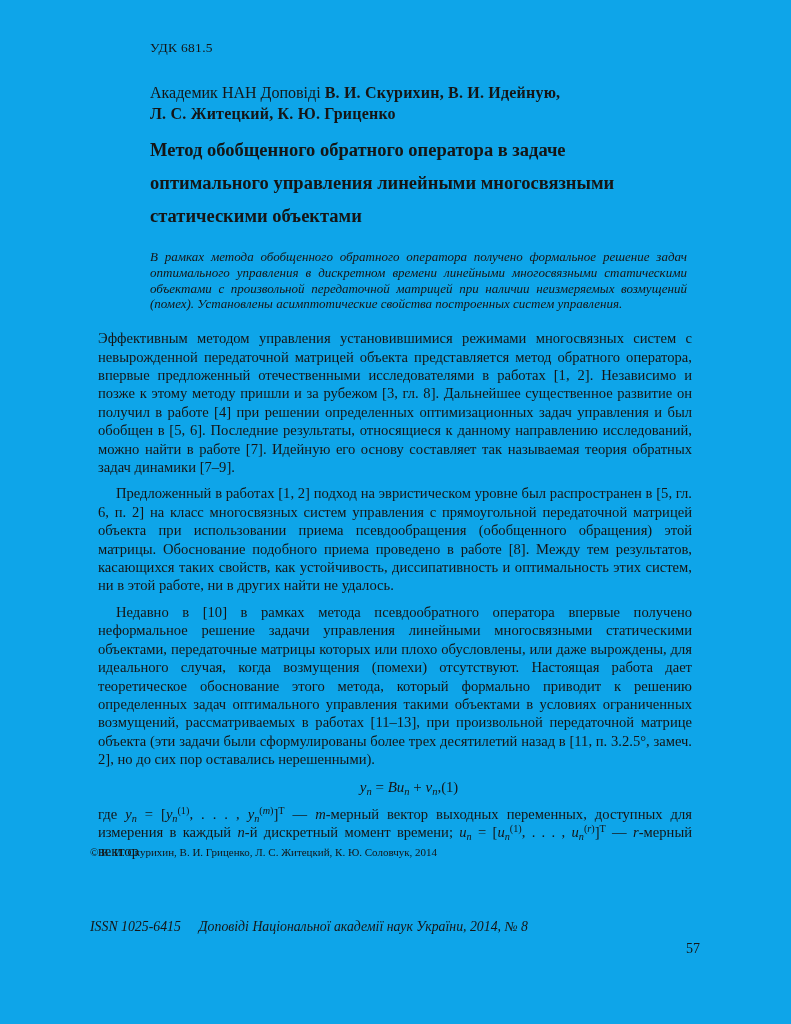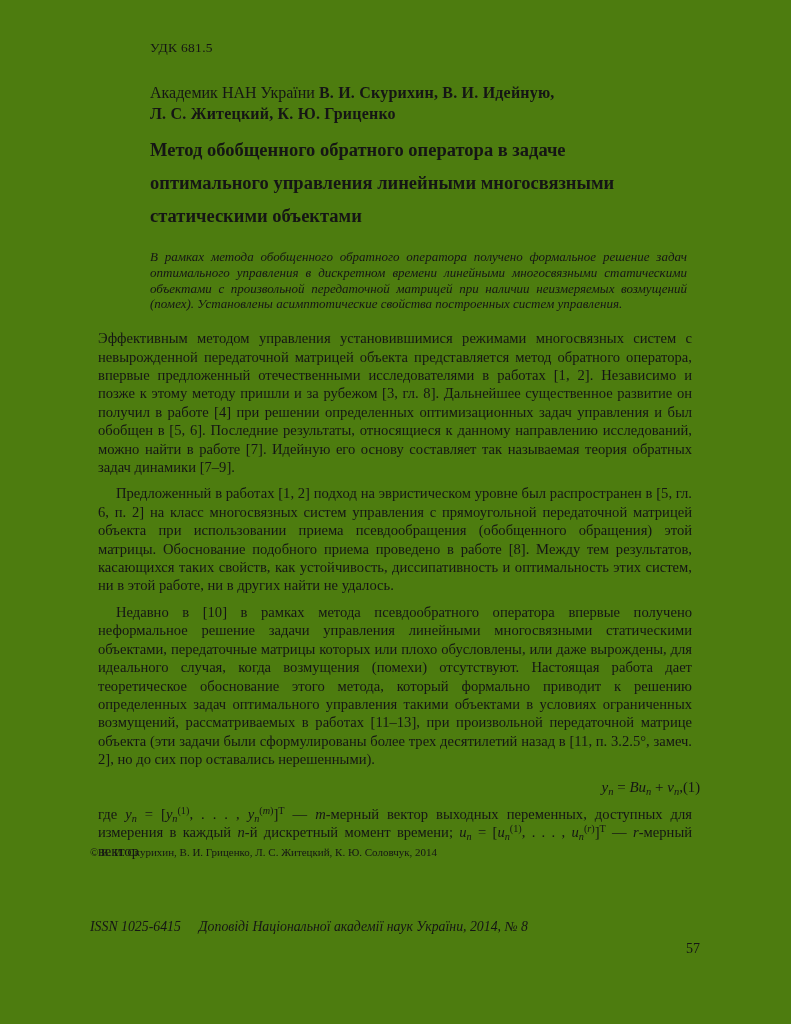--- a/index.html
+++ b/index.html
@@ -5,21 +5,21 @@
   html, body {
     margin: 0;
     padding: 0;
     background: #ffffff;
   }
   .page {
     position: relative;
     width: 791px;
     height: 1024px;
     margin: 0 auto;
-    background: #4d7c0f;
+    background: #0ea5e9;
     font-family: "Liberation Serif", "DejaVu Serif", serif;
     color: #151515;
     box-sizing: border-box;
     padding: 40px 91px 0 90px;
     overflow: hidden;
   }
   
   .header-block {
     margin-left: 60px;
     width: 550px;
@@ -58,21 +58,21 @@
     text-align: justify;
     hyphens: auto;
   }
   .body-text p {
     margin: 8px;
     text-indent: 18px;
   }
   .body-text p.noindent { text-indent: 0; }
   .equation-row {
     display: flex;
-    justify-content: flex-end;
+    justify-content: center;
     align-items: baseline;
     padding-left: 28px;
     margin: 9px 0 9px 0;
     font-family: Liberation Serif, serif;
   }
   .equation-row .formula { font-size: 15px; }
   sub, sup {
     font-size: 70%;
     line-height: 0;
   }
@@ -103,21 +103,21 @@
 </style>
 </head>
 <body>
 
 <div class="page">
 
   <div class="header-block">
     <div class="udk">УДК 681.5</div>
 
     <div class="authors">
-      <div><span>Академик НАН України </span><b>В. И. Скурихин, В. И. Идейную,</b></div>
+      <div><span>Академик НАН Доповiдi </span><b>В. И. Скурихин, В. И. Идейную,</b></div>
       <div><b>Л. С. Житецкий, К. Ю. Гриценко</b></div>
     </div>
 
     <h1 class="title">Метод обобщенного обратного оператора в задаче
 оптимального управления линейными многосвязными
 статическими объектами</h1>
 
     <div class="abstract">В рамках метода обобщенного обратного оператора получено формальное решение задач оптимального управления в дискретном времени линейными многосвязными статическими объектами с произвольной передаточной матрицей при наличии неизмеряемых возмущений (помех). Установлены асимптотические свойства построенных систем управления.</div>
   </div>
 

